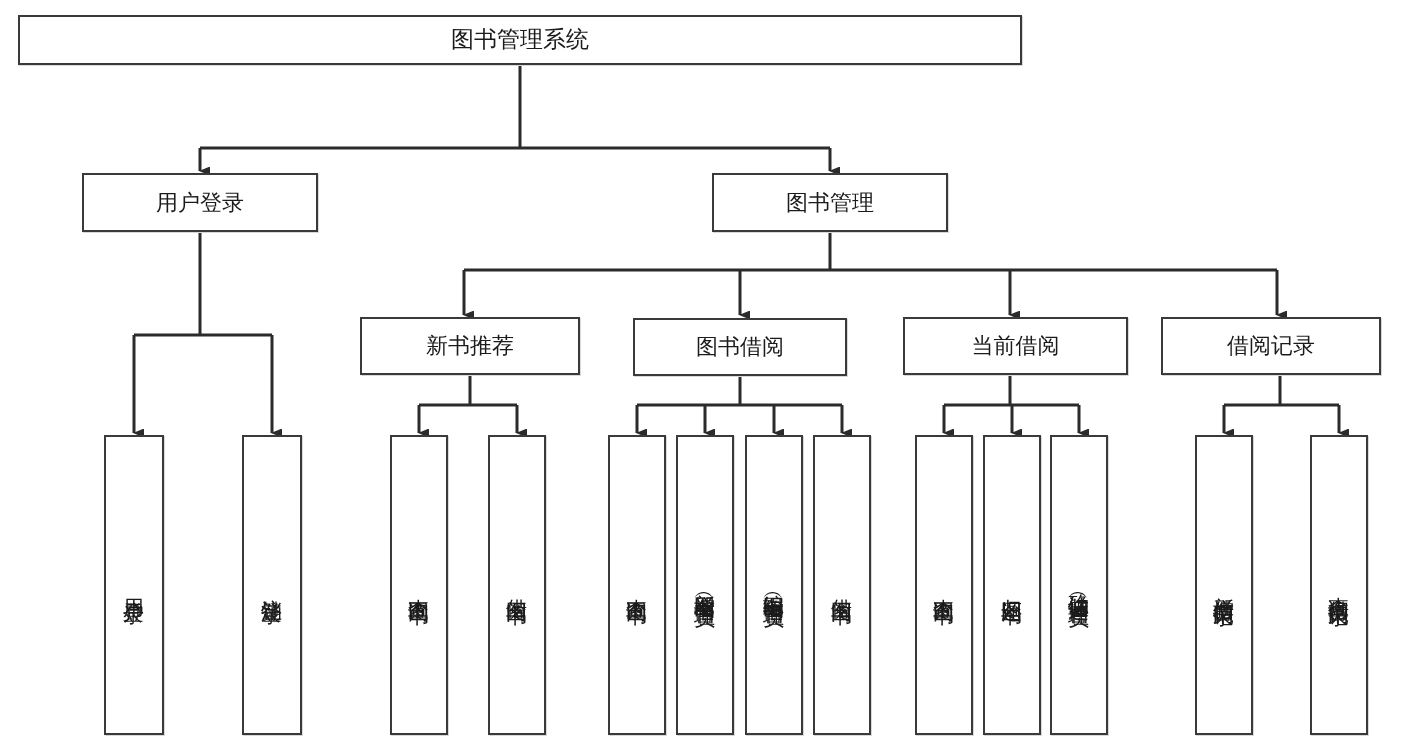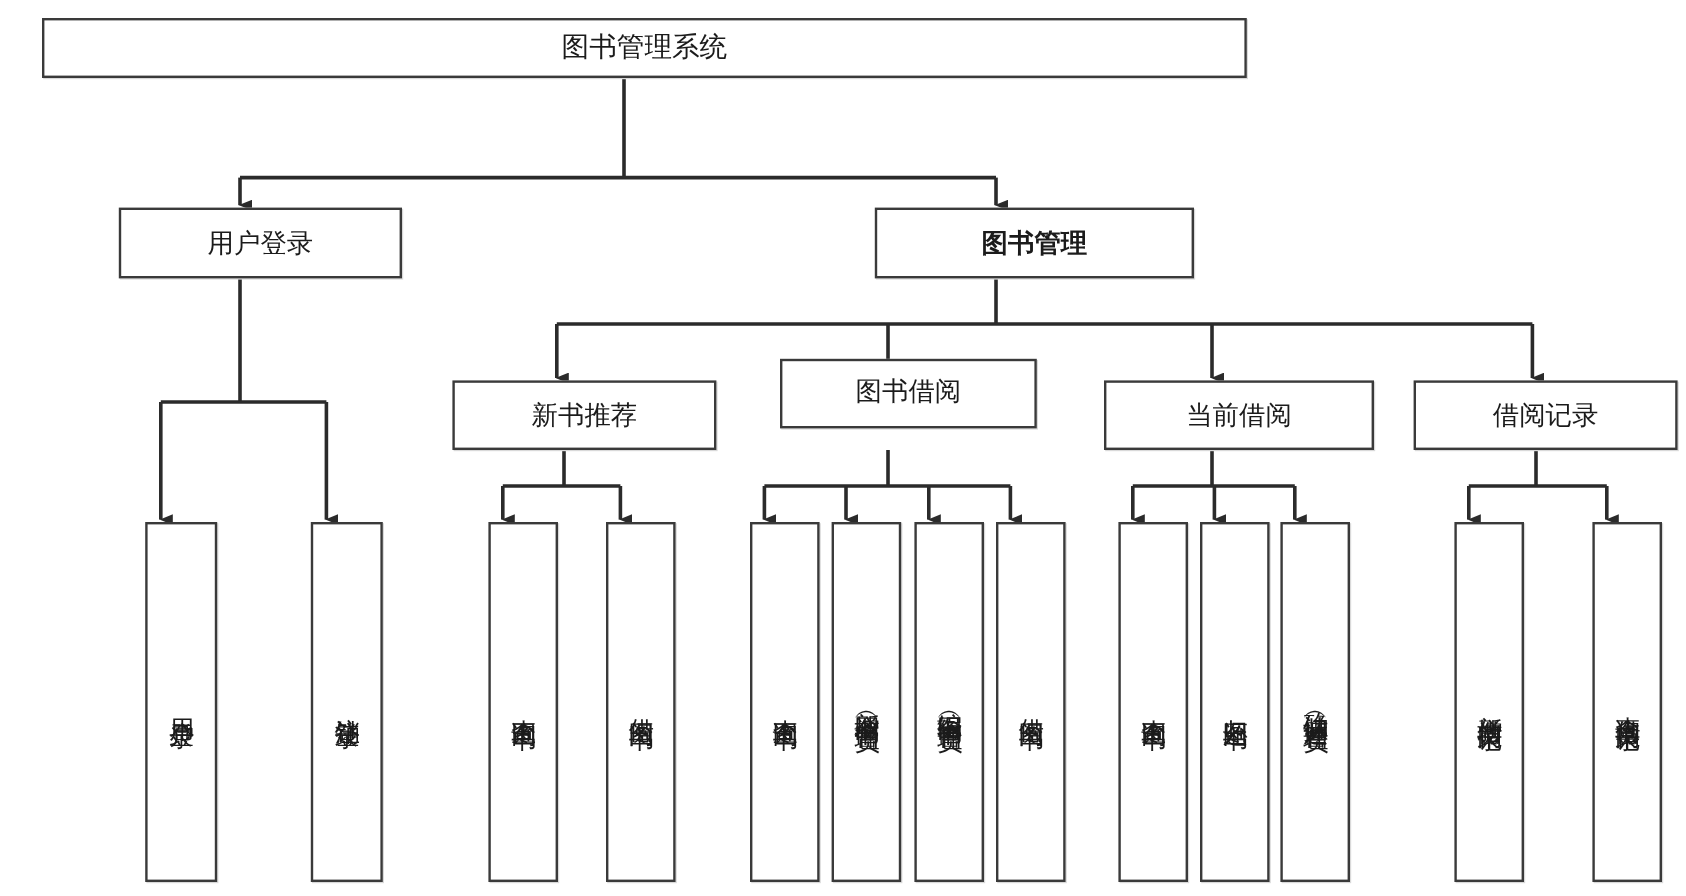--- a/index.html
+++ b/index.html
@@ -29,21 +29,20 @@
   .node {
     position: absolute;
     box-sizing: border-box;
     border: 2px solid #3a3a3a;
     background: #ffffff;
     display: flex;
     align-items: center;
     justify-content: center;
     color: #1b1b1b;
     box-shadow: 1px 1px 0 #d9d9d9;
-    margin-left: 17px;
   }
   .node-label {
     display: block;
     text-align: center;
     line-height: 1.18;
   }
   .node.level-root { font-size: 23px; }
   .node.level-2 { font-size: 22px; }
   .node.level-3 { font-size: 22px; }
   .node.leaf { font-size: 21px; }
@@ -113,27 +112,27 @@
       </g>
   </svg>
 
   <div id="nodes-layer">
       <div class="node level-root" style="left: 18px; top: 15px; width: 1004px; height: 50px;">
         <span class="node-label">图书管理系统</span>
       </div>
       <div class="node level-2" style="left: 82px; top: 173px; width: 236px; height: 59px;">
         <span class="node-label">用户登录</span>
       </div>
-      <div class="node level-2" style="left: 712px; top: 173px; width: 266px; height: 59px; font-weight: bold;">
+      <div class="node level-2" style="left: 712px; top: 173px; width: 236px; height: 59px;">
         <span class="node-label">图书管理</span>
       </div>
       <div class="node level-3" style="left: 360px; top: 317px; width: 220px; height: 58px;">
         <span class="node-label">新书推荐</span>
       </div>
-      <div class="node level-3" style="left: 633px; top: 299px; width: 214px; height: 58px; font-family: Liberation Mono, monospace;">
+      <div class="node level-3" style="left: 633px; top: 318px; width: 214px; height: 58px;">
         <span class="node-label">图书借阅</span>
       </div>
       <div class="node level-3" style="left: 903px; top: 317px; width: 225px; height: 58px;">
         <span class="node-label">当前借阅</span>
       </div>
       <div class="node level-3" style="left: 1161px; top: 317px; width: 220px; height: 58px;">
         <span class="node-label">借阅记录</span>
       </div>
       <div class="node leaf" style="left: 104px; top: 435px; width: 60px; height: 300px;">
         <span class="node-label">用户登录</span>

